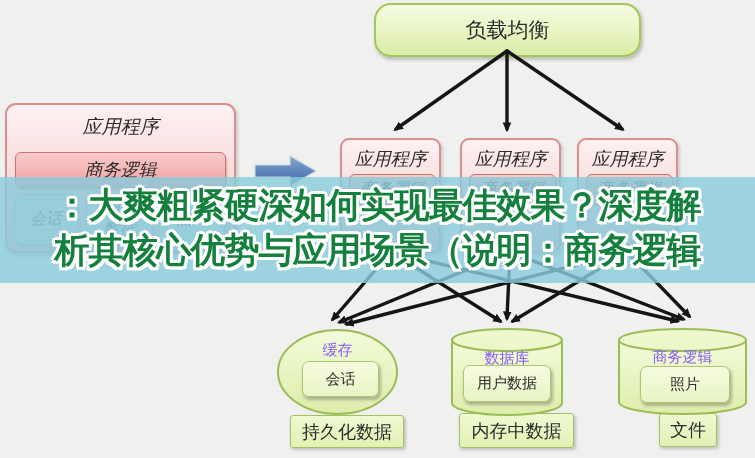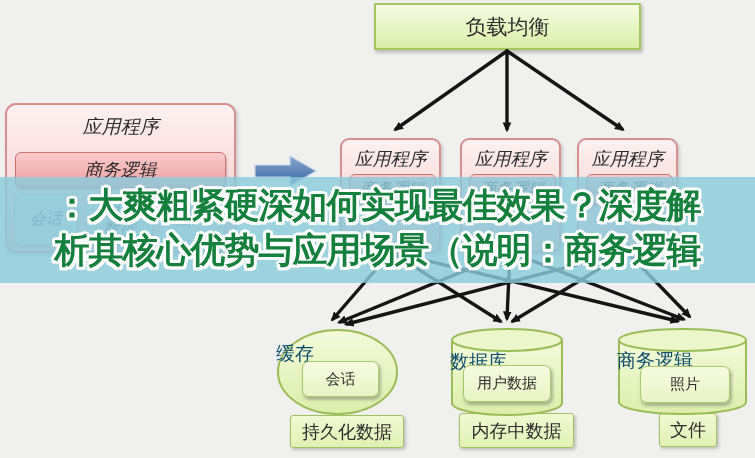--- a/index.html
+++ b/index.html
@@ -7,23 +7,23 @@
     position:relative;width:755px;height:458px;overflow:hidden;
     background:#f0f0ee;
     font-family:"DejaVu Serif","Liberation Serif",serif;
     color:#2b2b2b;
   }
   .abs{position:absolute;box-sizing:border-box;}
   .center{display:flex;align-items:center;justify-content:center;text-align:center;}
 
   
   .lb{
-    left:374px;top:3px;width:267px;height:47px;
+    left:374px;top:3px;width:267px;height:54px;
     background:linear-gradient(180deg,#f5fbe2 0%,#e7f5c2 55%,#d9eda6 100%);
-    border:2px solid #a3c75f;border-radius:1px;
+    border:2px solid #a3c75f;border-radius:17px;
     box-shadow:1.5px 2.5px 3px rgba(110,110,110,.35);
     font-size:21px;z-index:2;font-family:Liberation Mono, monospace;
   }
 
   
   .box-pink{
     background:linear-gradient(180deg,#fdf1f1 0%,#f9dada 50%,#f3bebe 100%);
     border:2px solid #d79090;
     box-shadow:1.5px 2.5px 3px rgba(120,120,120,.3);
     z-index:2;
@@ -63,21 +63,21 @@
   }
   .cap1{left:290px;top:415px;width:114px;height:33px;}
   .cap2{left:459px;top:413px;width:115px;height:35px;}
   .cap3{left:659px;top:413px;width:58px;height:34px;}
 
   .shape{z-index:2;}
   .sh1{left:276px;top:328px;}
   .sh2{left:450px;top:327px;}
   .sh3{left:617px;top:327px;}
 
-  .sttl{text-align:left;font-size:19px;z-index:3;color:#0c4a6e;}
+  .sttl{text-align:center;font-size:15px;z-index:3;color:#8b5cf6;}
   .sttl1{left:276px;top:341px;width:123px;}
   .sttl2{left:450px;top:349px;width:114px;}
   .sttl3{left:617px;top:348px;width:131px;}
 
   .sitem{
     background:linear-gradient(180deg,#f6fbe0 0%,#e8f4c4 100%);
     border:1.5px solid #a9c96c;border-radius:7px;
     box-shadow:1.5px 2.5px 3px rgba(90,90,90,.4);
     font-size:15px;z-index:3;
   }

